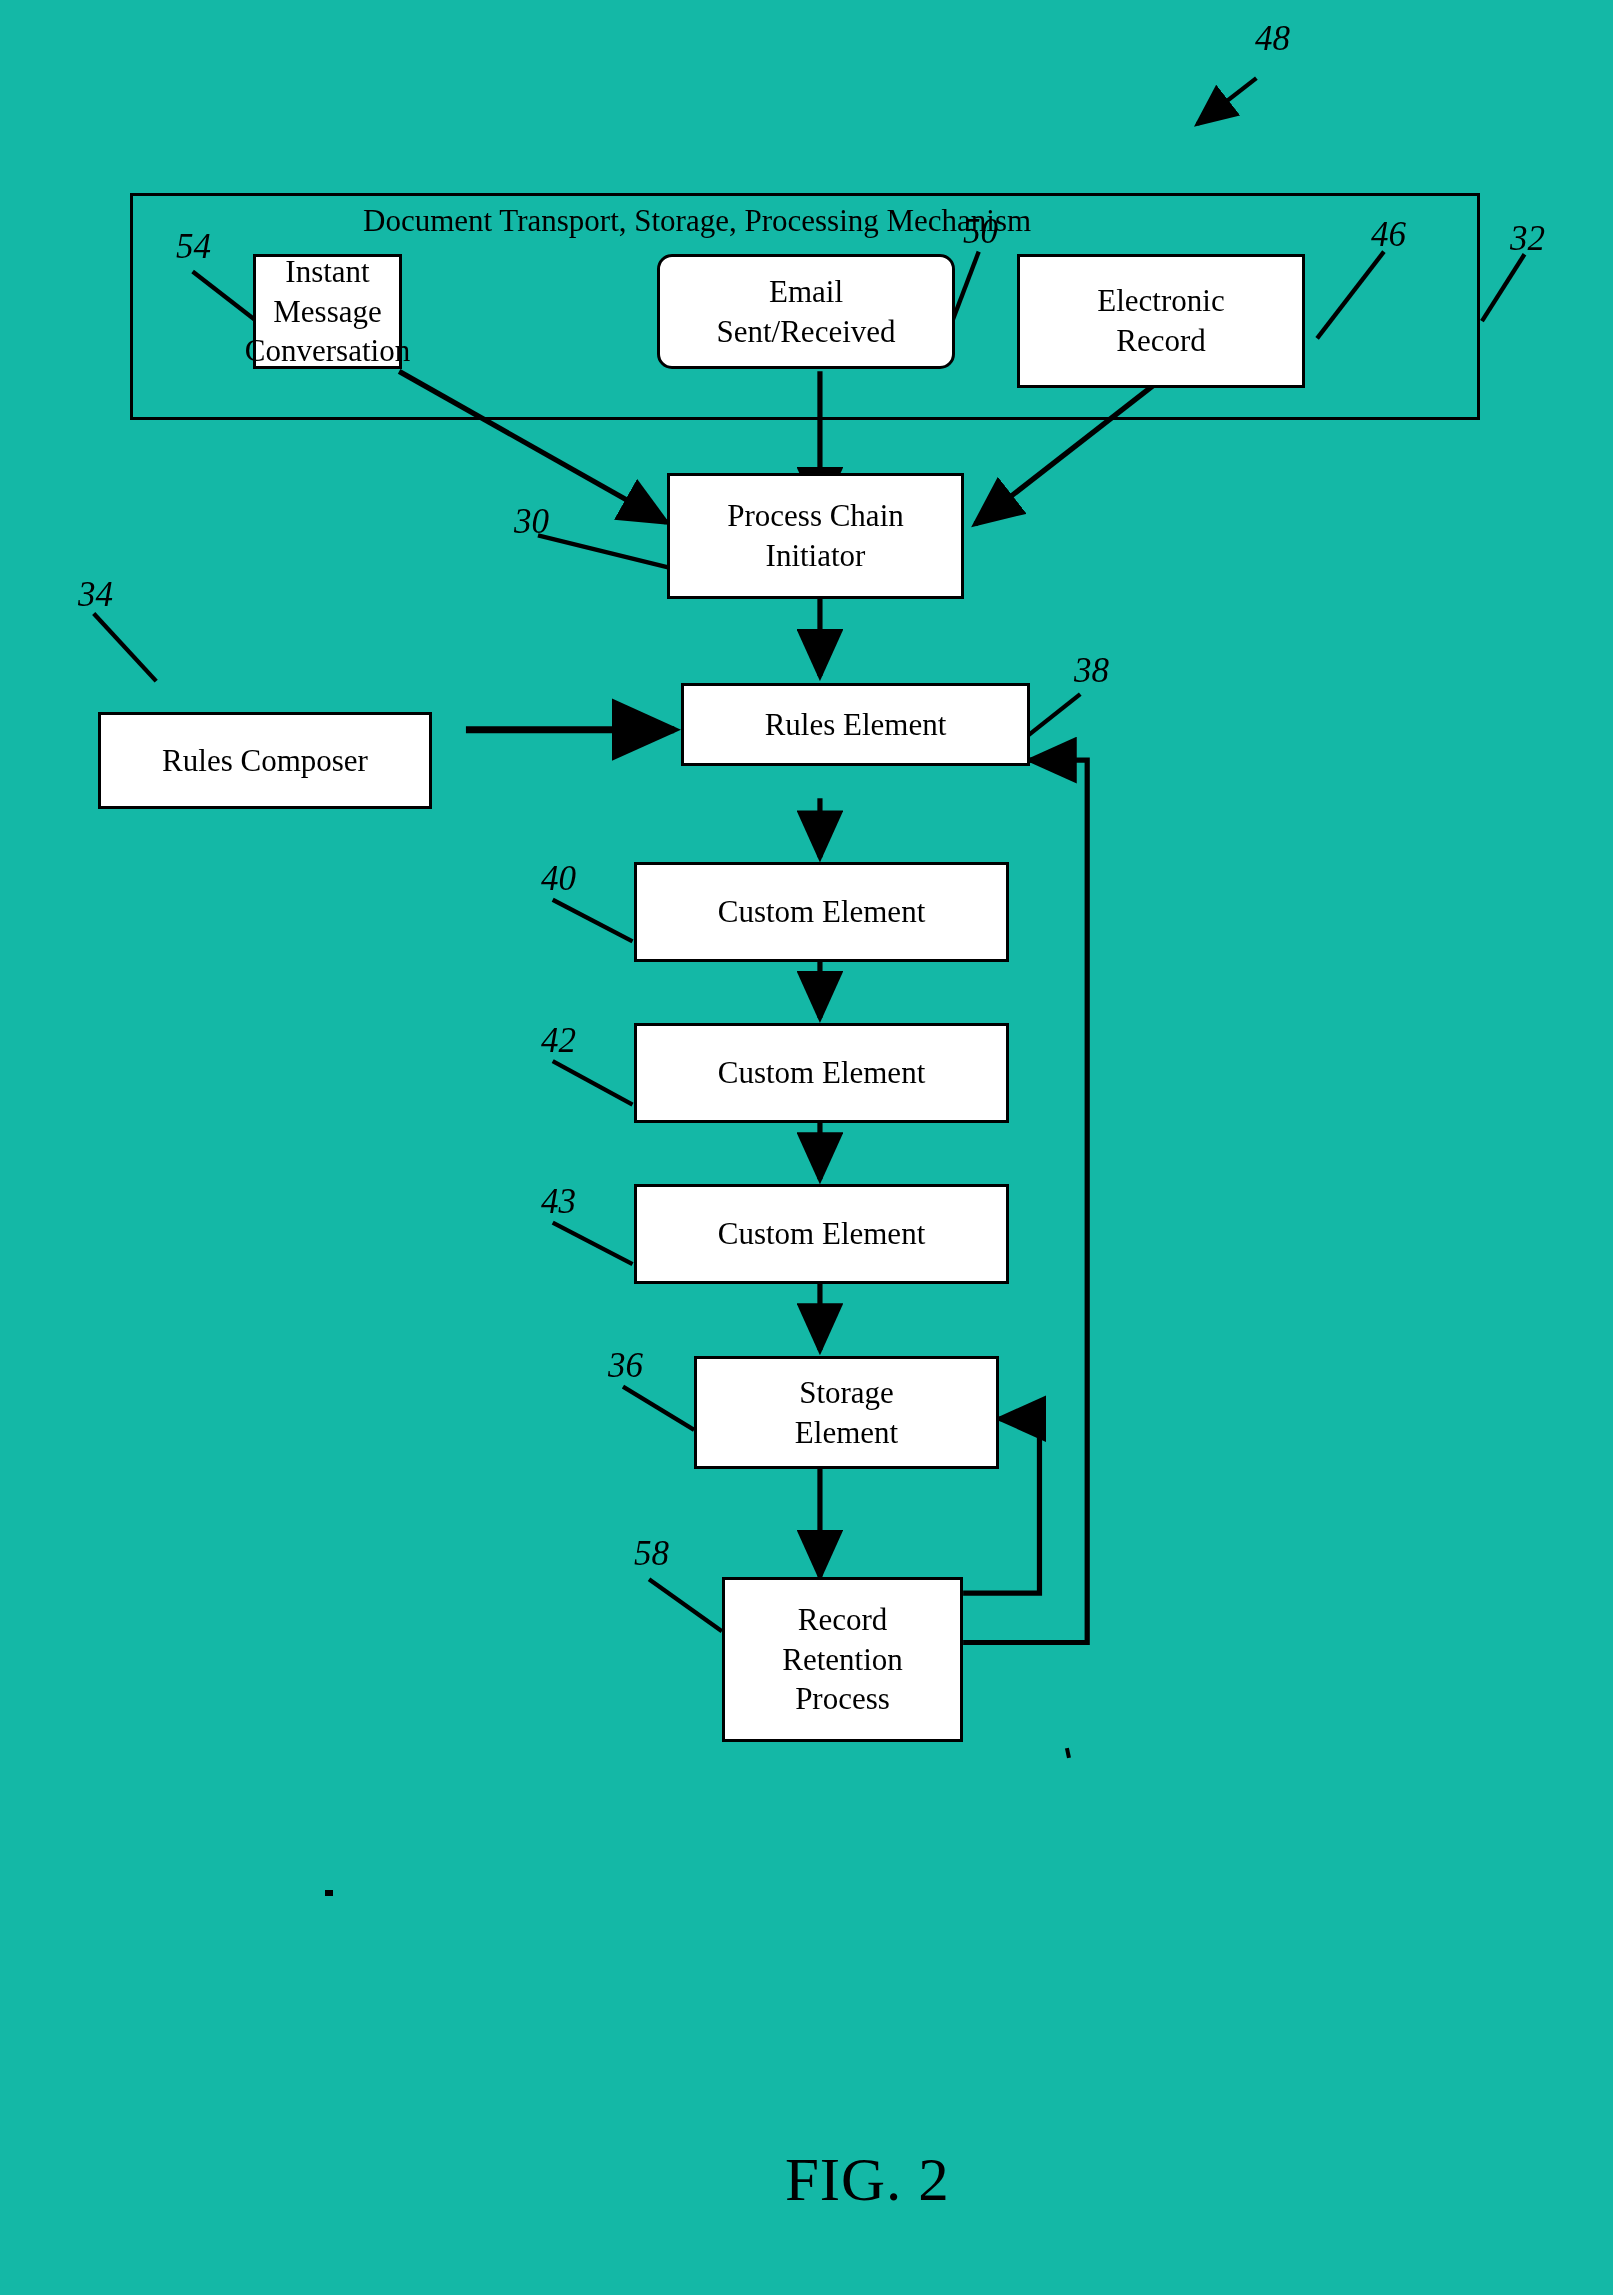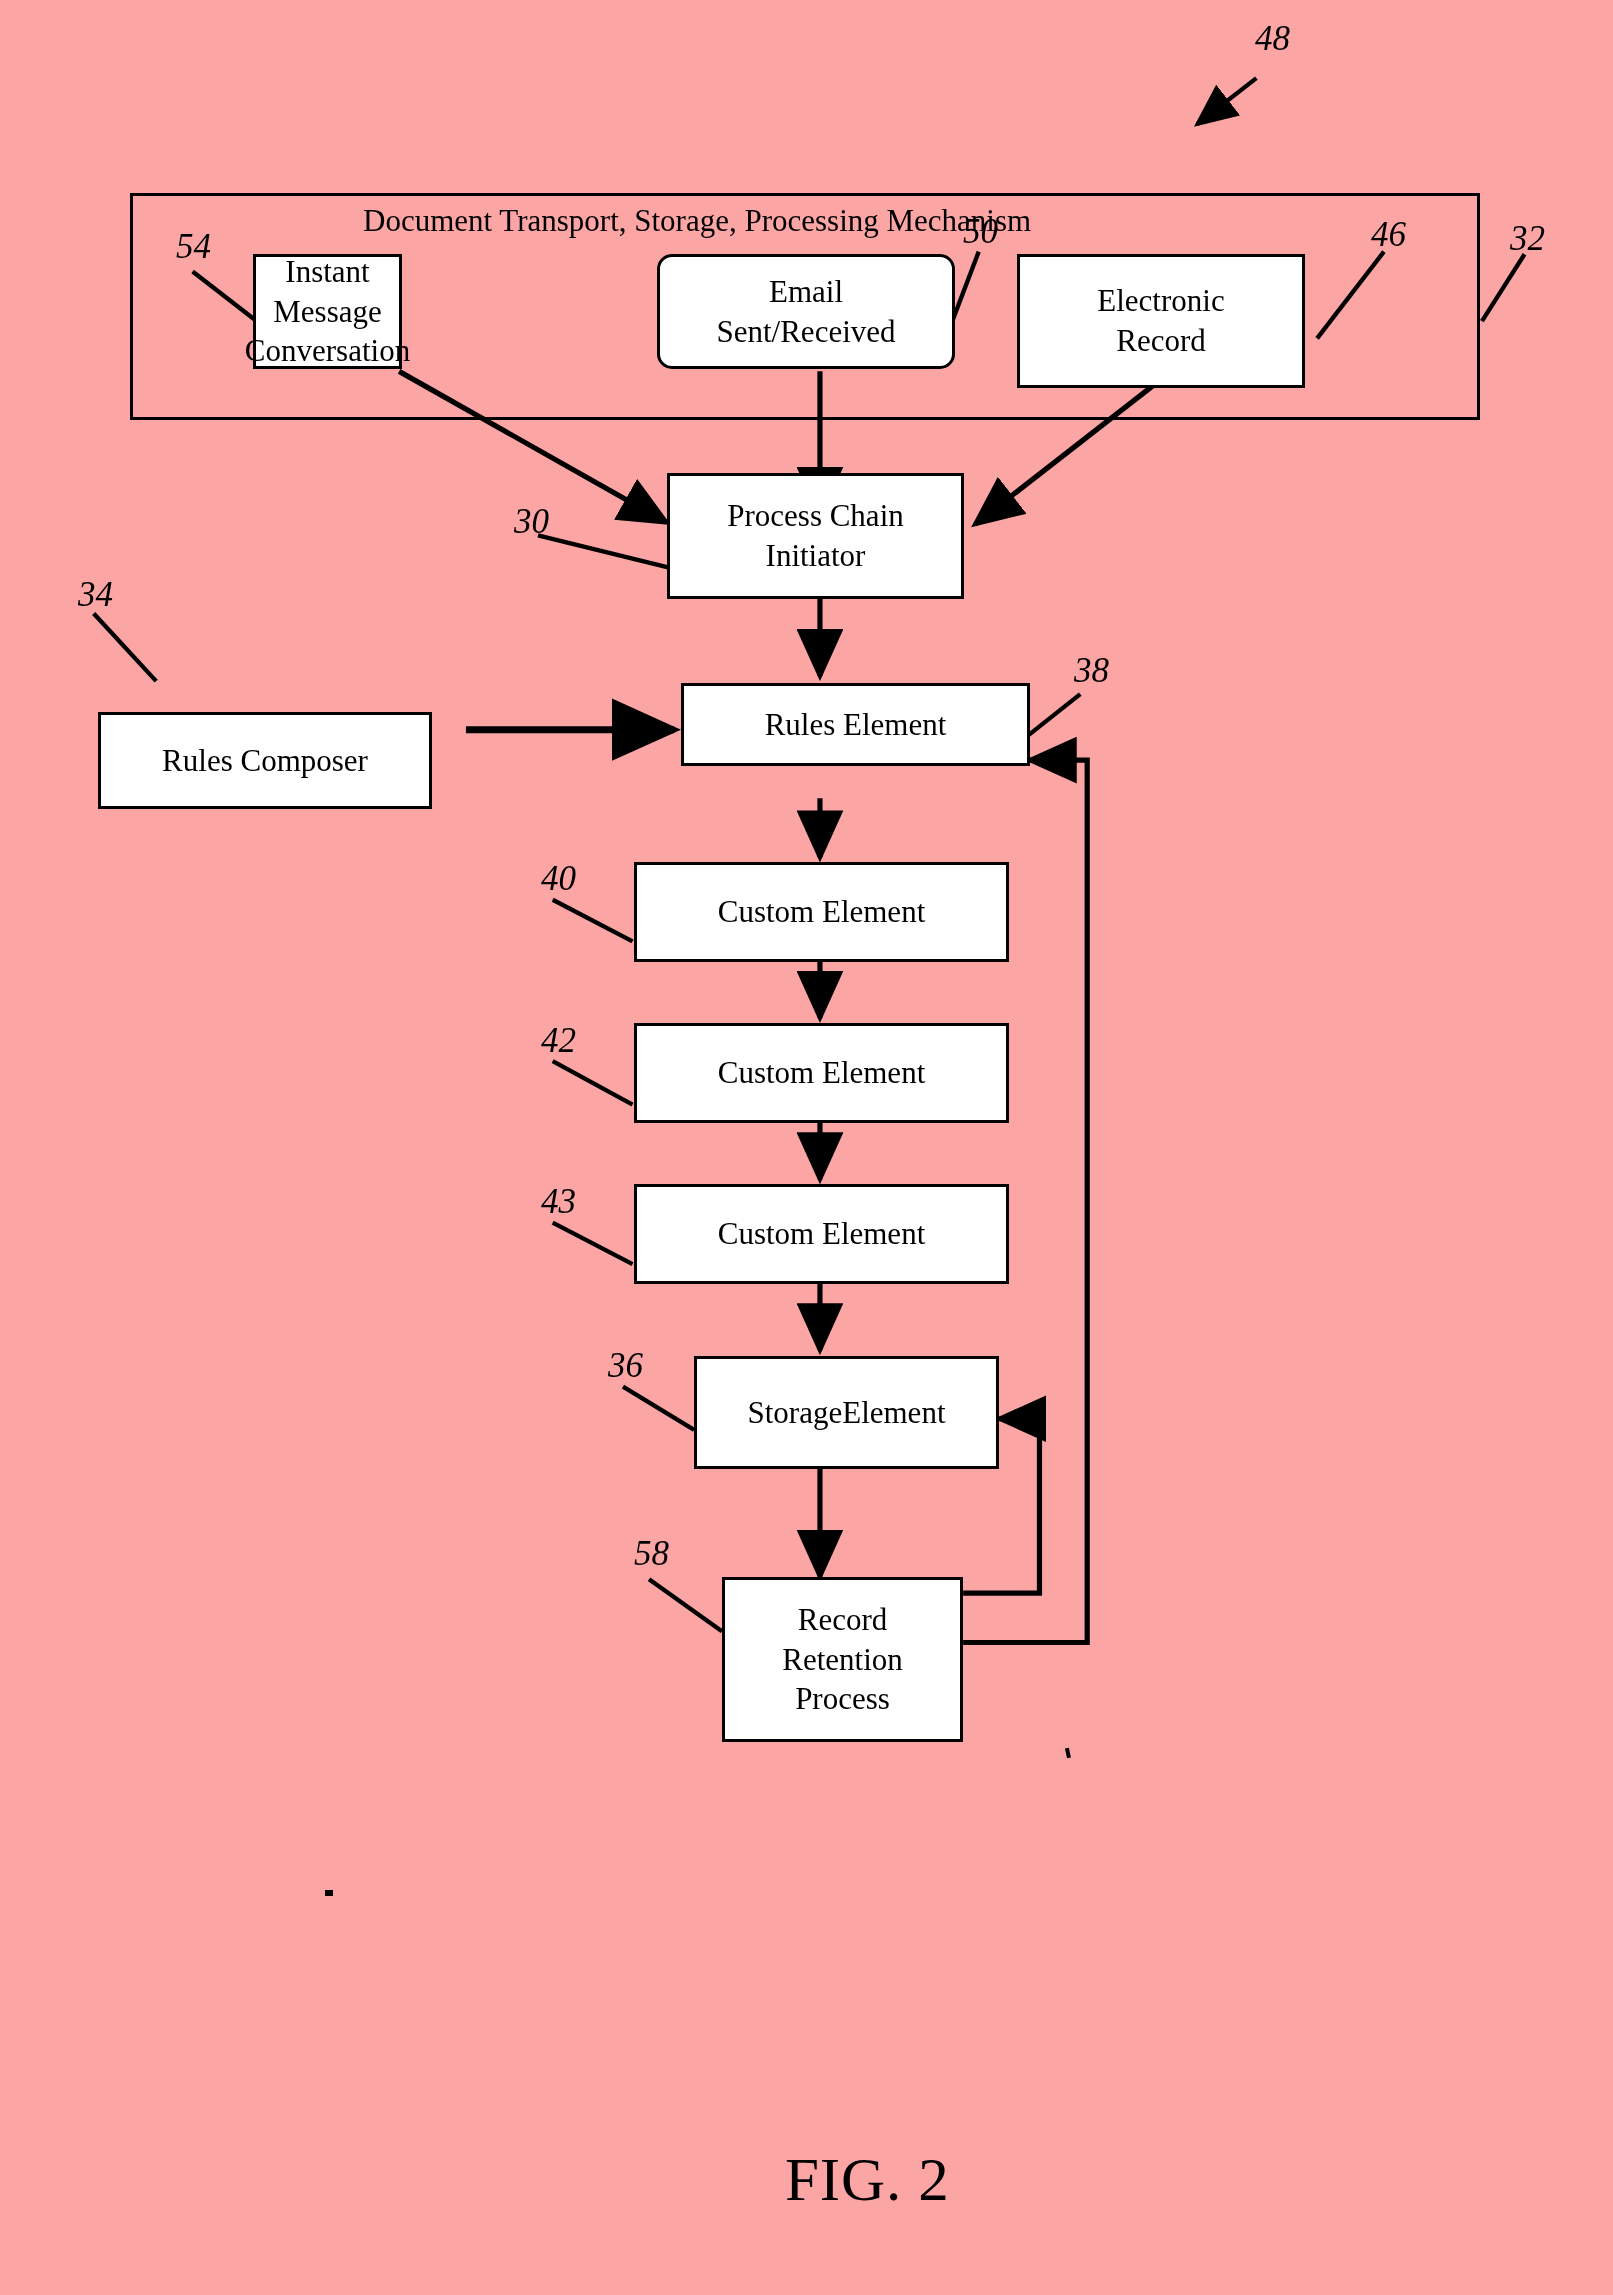--- a/index.html
+++ b/index.html
@@ -4,21 +4,21 @@
 <style>
   html, body {
     margin: 0;
     padding: 0;
     background: #ffffff;
   }
   #page {
     position: relative;
     width: 1613px;
     height: 2295px;
-    background: #fca5a5;
+    background: #14b8a6;
     font-family: "Liberation Serif", "DejaVu Serif", serif;
     color: #000000;
     overflow: hidden;
   }
   #svg-layer {
     position: absolute;
     left: 0;
     top: 0;
     width: 1613px;
     height: 2295px;
@@ -236,21 +236,21 @@
     <span>Custom Element</span>
   </div>
 
   <div class="ref" style="left:541px; top:1182px;">43</div>
   <div class="node" style="left:634px; top:1184px; width:375px; height:100px;">
     <span>Custom Element</span>
   </div>
 
   <div class="ref" style="left:608px; top:1346px;font-family:Liberation Serif, serif;">36</div>
   <div class="node two-line" style="left:694px; top:1356px; width:305px; height:113px;">
-    <div style="display:flex;flex-direction:row;">
+    <div style="display:flex;flex-direction:column;">
       <span>Storage</span>
       <span>Element</span>
     </div>
   </div>
 
   <div class="ref" style="left:634px; top:1534px;">58</div>
   <div class="node two-line" style="left:722px; top:1577px; width:241px; height:165px;">
     <div style="display:flex;flex-direction:column;">
       <span>Record</span>
       <span>Retention</span>

